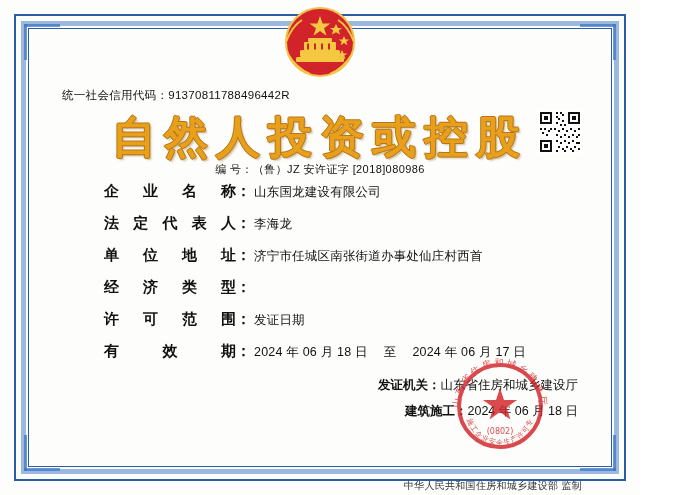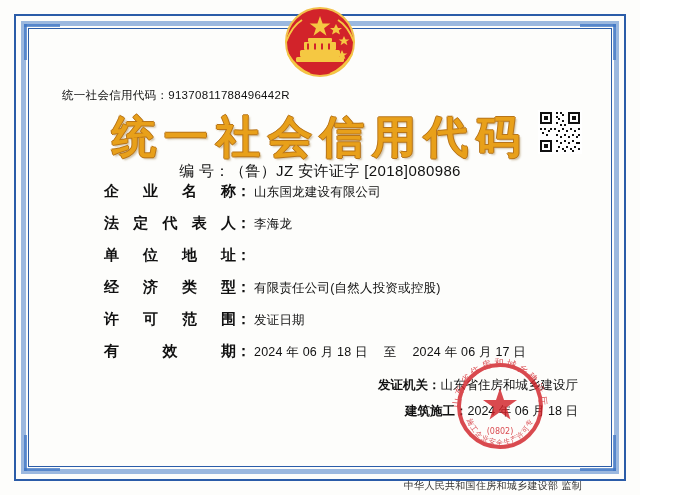--- a/index.html
+++ b/index.html
@@ -125,21 +125,21 @@
     height: 44px;
     background: #ffffff;
   }
   
   .cert-no {
     position: absolute;
     left: 0;
     right: 0;
     top: 162px;
     text-align: center;
-    font-size: 15px;
+    font-size: 11px;
     color: #111;
     letter-spacing: .4px;
   }
   
   .fields {
     position: absolute;
     left: 104px;
     top: 182px;
     right: 60px;
   }
@@ -247,21 +247,21 @@
       <path d="M80 40 q-6 -16 -16 -22"></path>
       <path d="M14 52 q8 14 22 20"></path>
       <path d="M78 52 q-8 14 -22 20"></path>
     </g>
   </svg>
 
   <div class="credit-code">
     <span>统一社会信用代码：</span><span>91370811788496442R</span>
   </div>
 
-  <div class="main-title">统一社会信用代码</div>
+  <div class="main-title">自然人投资或控股</div>
 
   <svg class="qrcode" viewBox="0 0 22 22">
     <rect width="22" height="22" fill="#ffffff"></rect>
     <g fill="#111111">
       <rect x="1" y="1" width="6" height="6"></rect>
         <rect x="2" y="2" width="4" height="4" fill="#fff"></rect>
         <rect x="3" y="3" width="2" height="2"></rect>
       <rect x="15" y="1" width="6" height="6"></rect>
         <rect x="16" y="2" width="4" height="4" fill="#fff"></rect>
         <rect x="17" y="3" width="2" height="2"></rect>
@@ -346,31 +346,31 @@
     </div>
 
     <div class="field-row">
       <div class="field-label">
         <span>单</span>
           <span>位</span>
           <span>地</span>
           <span>址</span>
       </div>
       <div class="field-colon">：</div>
+      <div class="field-value">济宁市任城区南张街道办事处仙庄村西首</div>
     </div>
 
     <div class="field-row">
       <div class="field-label">
         <span>经</span>
           <span>济</span>
           <span>类</span>
           <span>型</span>
       </div>
       <div class="field-colon">：</div>
-      <div class="field-value">有限责任公司(自然人投资或控股)</div>
     </div>
 
     <div class="field-row">
       <div class="field-label">
         <span>许</span>
           <span>可</span>
           <span>范</span>
           <span>围</span>
       </div>
       <div class="field-colon">：</div>

